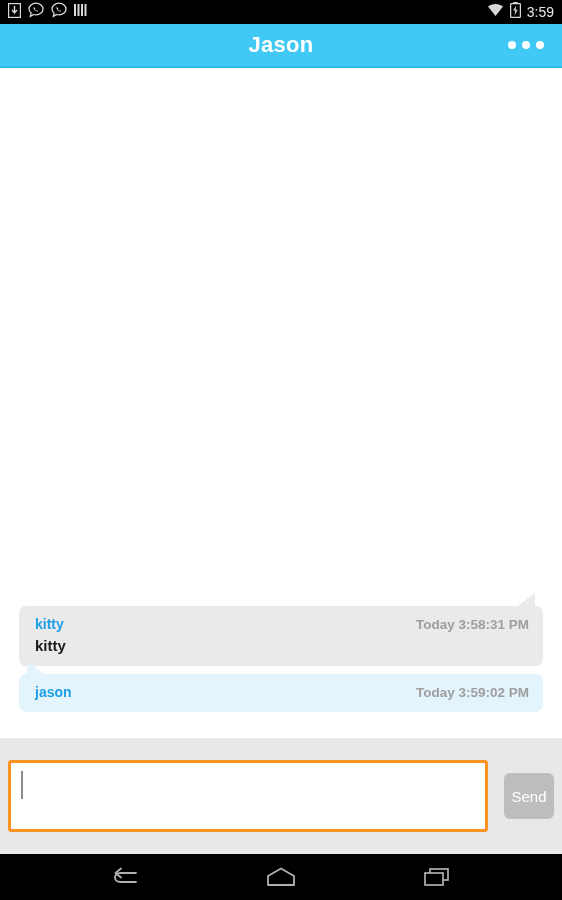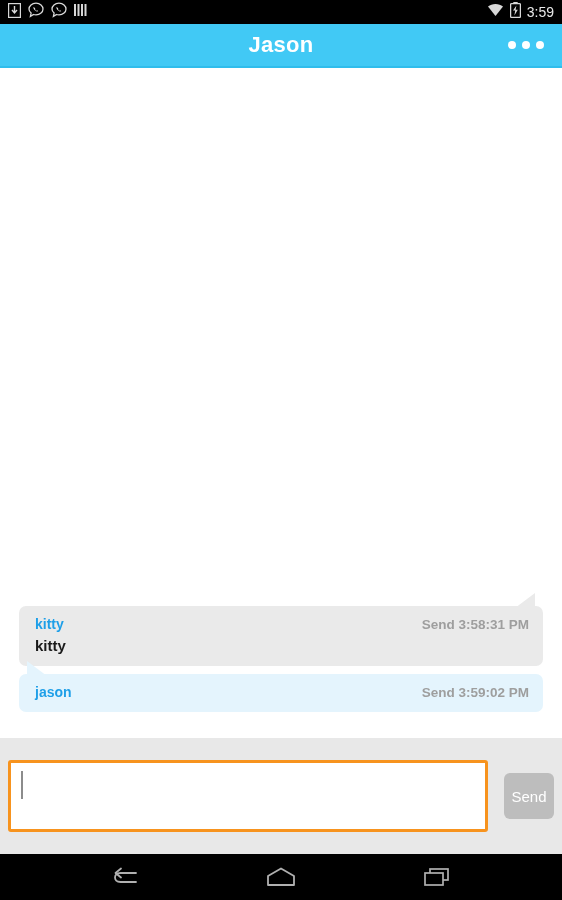--- a/index.html
+++ b/index.html
@@ -220,31 +220,31 @@
       <span class="dot"></span>
     </div>
   </div>
 
   <div class="message-list">
 
     <div class="msg-row">
       <div class="bubble them">
         <div class="bubble-head">
           <span class="sender">kitty</span>
-          <span class="timestamp">Send 3:58:31 PM</span>
+          <span class="timestamp">Today 3:58:31 PM</span>
         </div>
         <div class="msg-text">kitty</div>
       </div>
     </div>
 
     <div class="msg-row">
       <div class="bubble me">
         <div class="bubble-head">
           <span class="sender">jason</span>
-          <span class="timestamp">Send 3:59:02 PM</span>
+          <span class="timestamp">Today 3:59:02 PM</span>
         </div>
       </div>
     </div>
 
   </div>
 
   <div class="composer">
     <div class="input-wrap">
       <span class="caret"></span>
       <textarea class="hidden-input" placeholder="" style=""></textarea>

